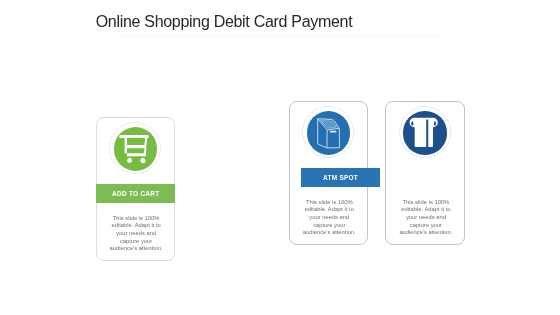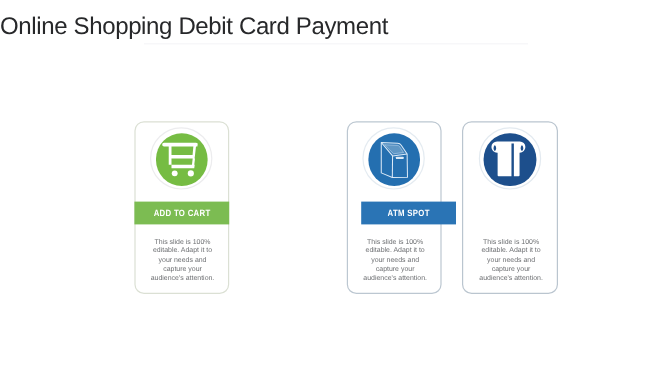--- a/index.html
+++ b/index.html
@@ -1,20 +1,20 @@
 <!DOCTYPE html>
 <html><head>
 <meta charset="utf-8">
 <title>slide</title>
 <style>
   html,body{margin:0;padding:0;}
   body{width:560px;height:315px;background:#ffffff;font-family:"Liberation Sans",sans-serif;overflow:hidden;-webkit-font-smoothing:antialiased;}
   .slide{position:relative;width:560px;height:315px;background:#fff;}
-  .title{position:absolute;left:0;top:13px;width:448px;text-align:left;line-height:18px;
-         font-size:20px;font-weight:400;letter-spacing:-0.3px;color:#27282a;
+  .title{position:absolute;left:0;top:13px;width:448px;text-align:center;line-height:18px;
+         font-size:16px;font-weight:400;letter-spacing:-0.3px;color:#27282a;
          -webkit-font-smoothing:antialiased;transform:translateZ(0);}
   .divider{position:absolute;left:120px;top:36px;width:320px;height:1.2px;background:#f6f6f8;}
   .cards{position:absolute;left:95.5px;top:101.4px;width:369px;height:143.2px;}
   .card{position:absolute;top:0;width:79.6px;height:143.4px;
         border:0.85px solid #d8d9d7;border-radius:8px;background:#fff;box-sizing:border-box;}
   .icon-badge{position:absolute;left:12.45px;top:3.85px;width:52.0px;height:52.0px;border-radius:50%;
               background:#fff;box-sizing:border-box;border:0.7px solid #ececee;}
   .icon-circle{position:absolute;left:3.75px;top:4.25px;width:43.1px;height:43.1px;border-radius:50%;overflow:visible;}
   .icon-circle svg{position:absolute;left:0;top:0;overflow:visible;}
   .band{position:absolute;left:-0.8px;width:79.6px;top:66.1px;height:18.1px;
@@ -85,21 +85,21 @@
 </defs>
   </svg>
 
 <div class="slide">
 
   <div class="title" style="color: rgb(39, 40, 42);">Online Shopping Debit Card Payment</div>
   <div class="divider" style="background: rgb(246, 246, 248);"></div>
 
   <div class="cards">
 
-    <div class="card" style="left: 16px; border-color: rgb(219, 224, 212);">
+    <div class="card" style="left: 0px; border-color: rgb(219, 224, 212); margin-top: 16px;">
       <div class="icon-badge" style="border-color: rgb(236, 236, 238);">
         <div class="icon-circle" style="background: rgb(118, 188, 67);">
           <svg width="43.1" height="43.1" viewBox="0 0 43 43">
               <use href="#sym-shopping-cart-icon"></use>
             </svg>
         </div>
       </div>
       <div class="band" style="background: rgb(124, 188, 82);">
           <span>ADD TO CART</span>
         </div>

